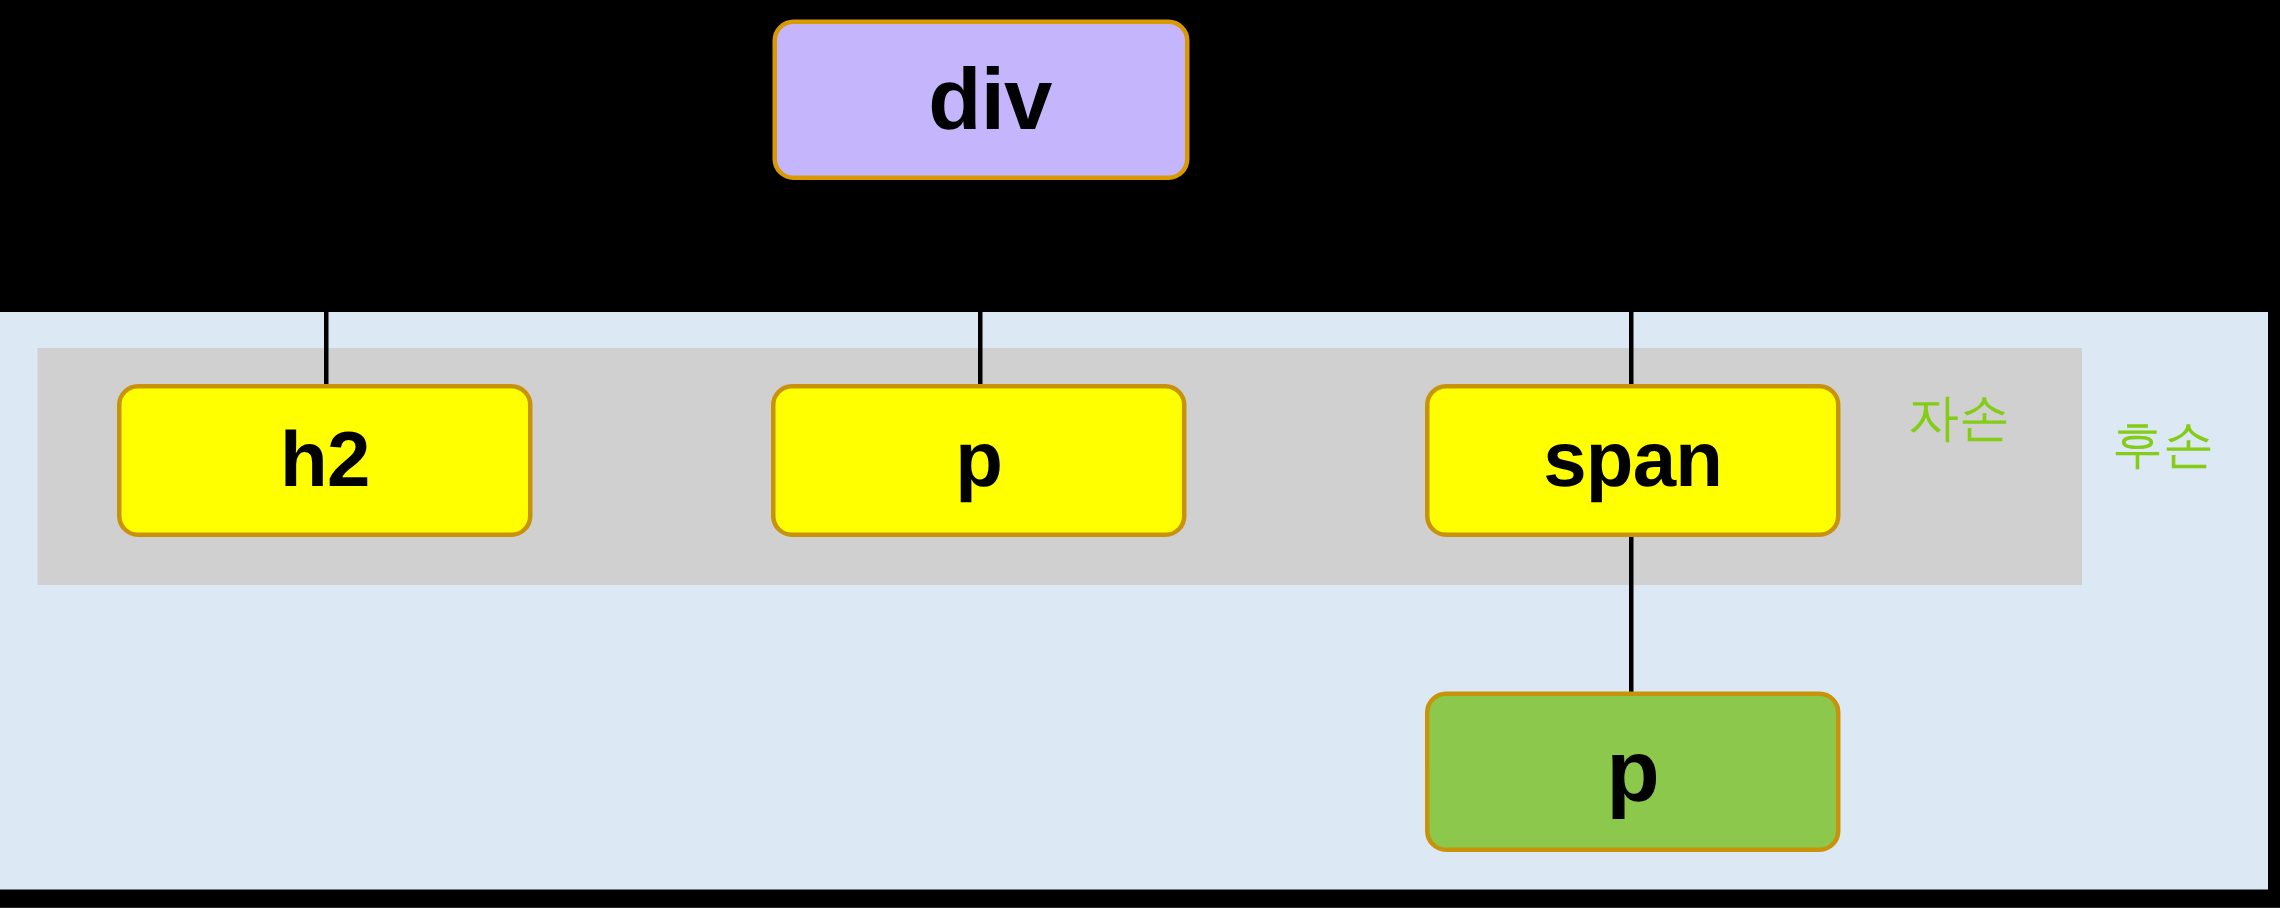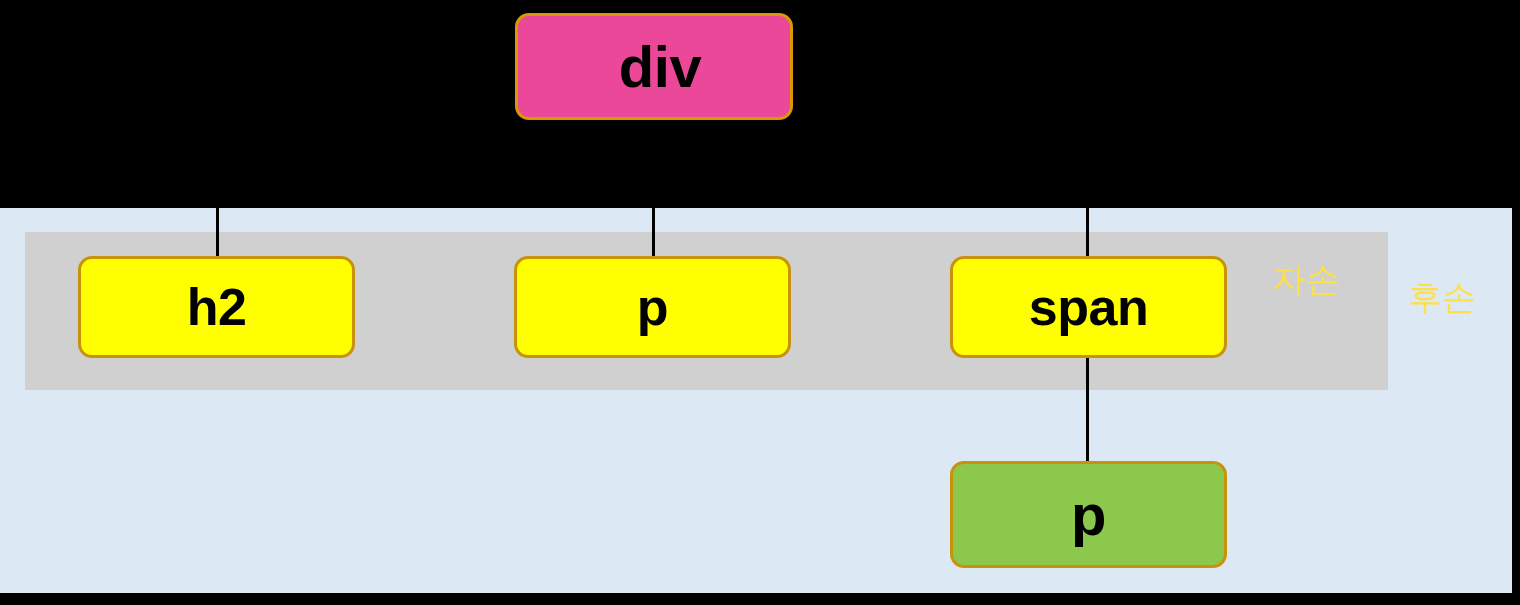--- a/index.html
+++ b/index.html
@@ -53,40 +53,40 @@
     border: 3px solid #c8930a;
     display: flex;
     align-items: center;
     justify-content: center;
     color: #000000;
     font-weight: bold;
     line-height: 1;
     letter-spacing: -0.5px;
   }
   .node-root {
-    background: #ec4899;
+    background: #c4b5fd;
     border-color: #d89a00;
     font-size: 58px;
     padding-left: 12px;
   }
   .node-child {
     background: #ffff00;
     border-color: #c8930a;
     font-size: 52px;
   }
   .node-grandchild {
     background: #8cc84b;
     border-color: #c8930a;
     font-size: 58px;
   }
 
   
   .region-label {
     position: absolute;
-    color: #fde047;
+    color: #84cc16;
     font-size: 34px;
     font-weight: normal;
     white-space: nowrap;
     line-height: 1;
   }
 </style>
 </head>
 <body>
 
 <div id="stage">

